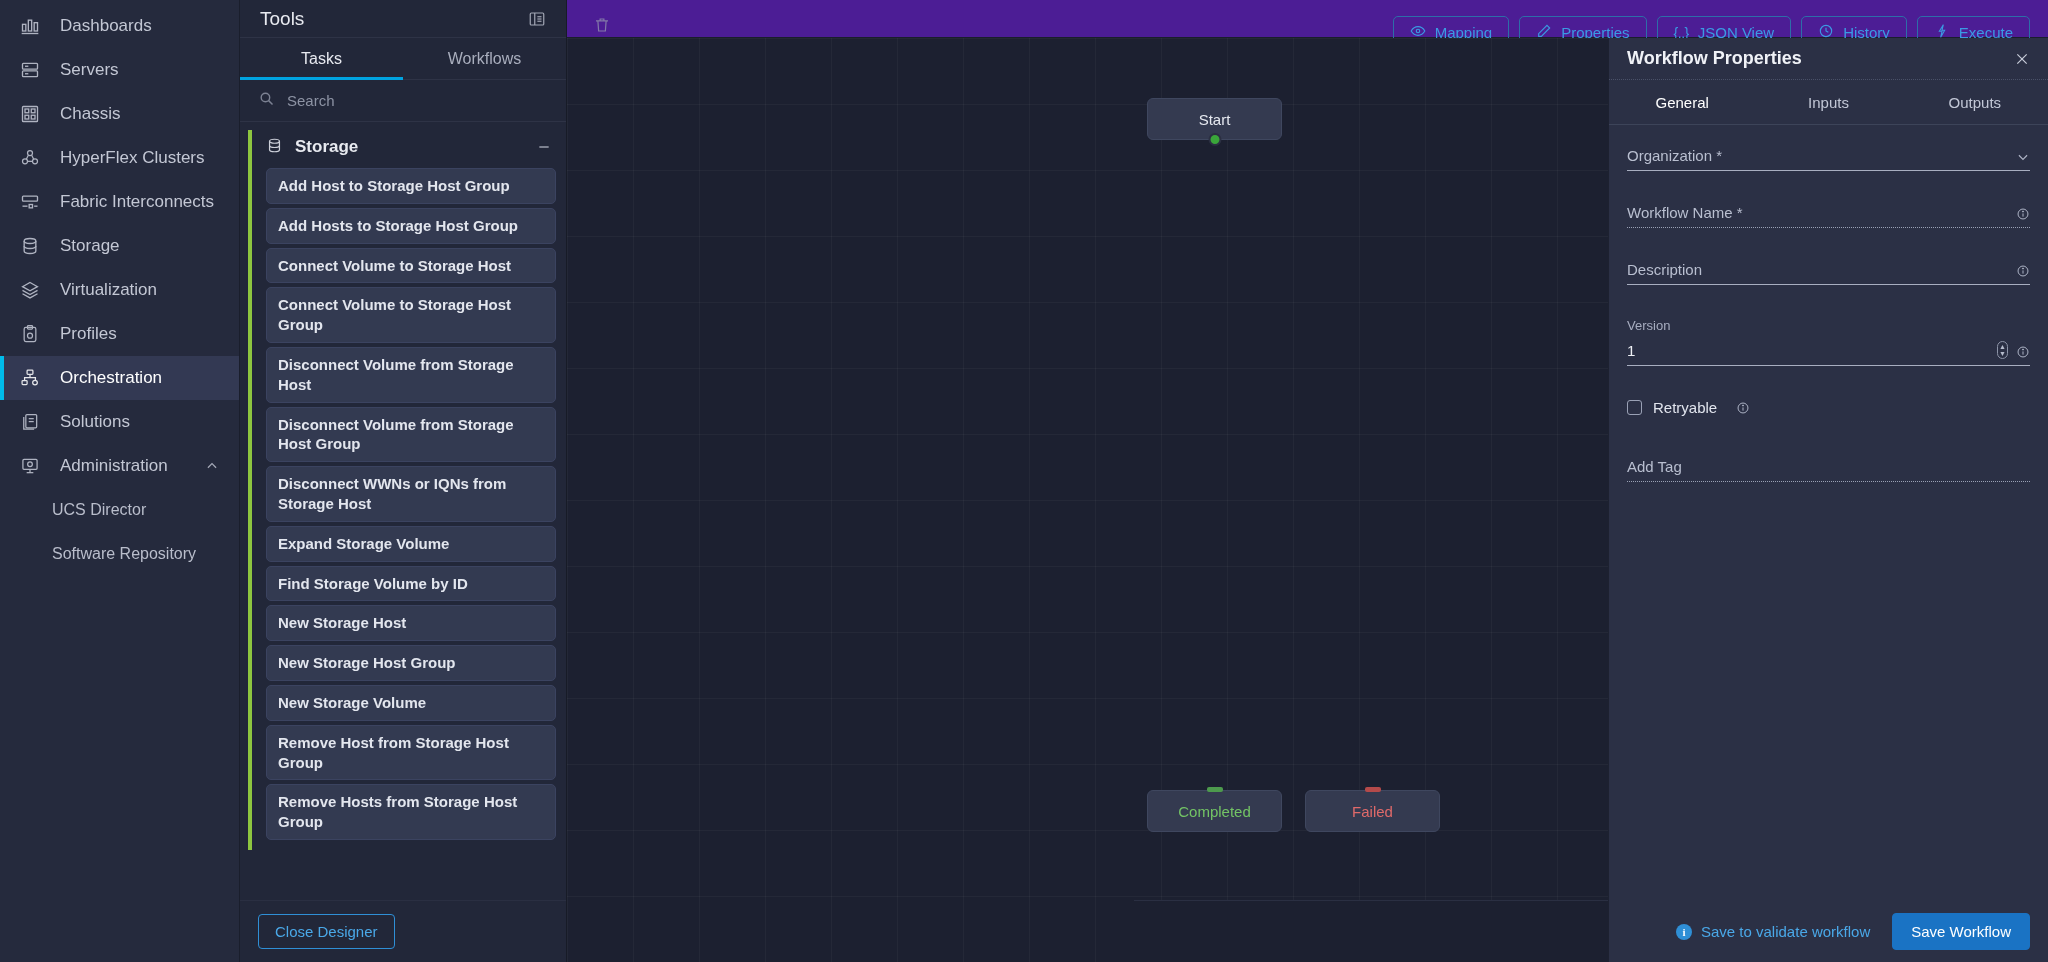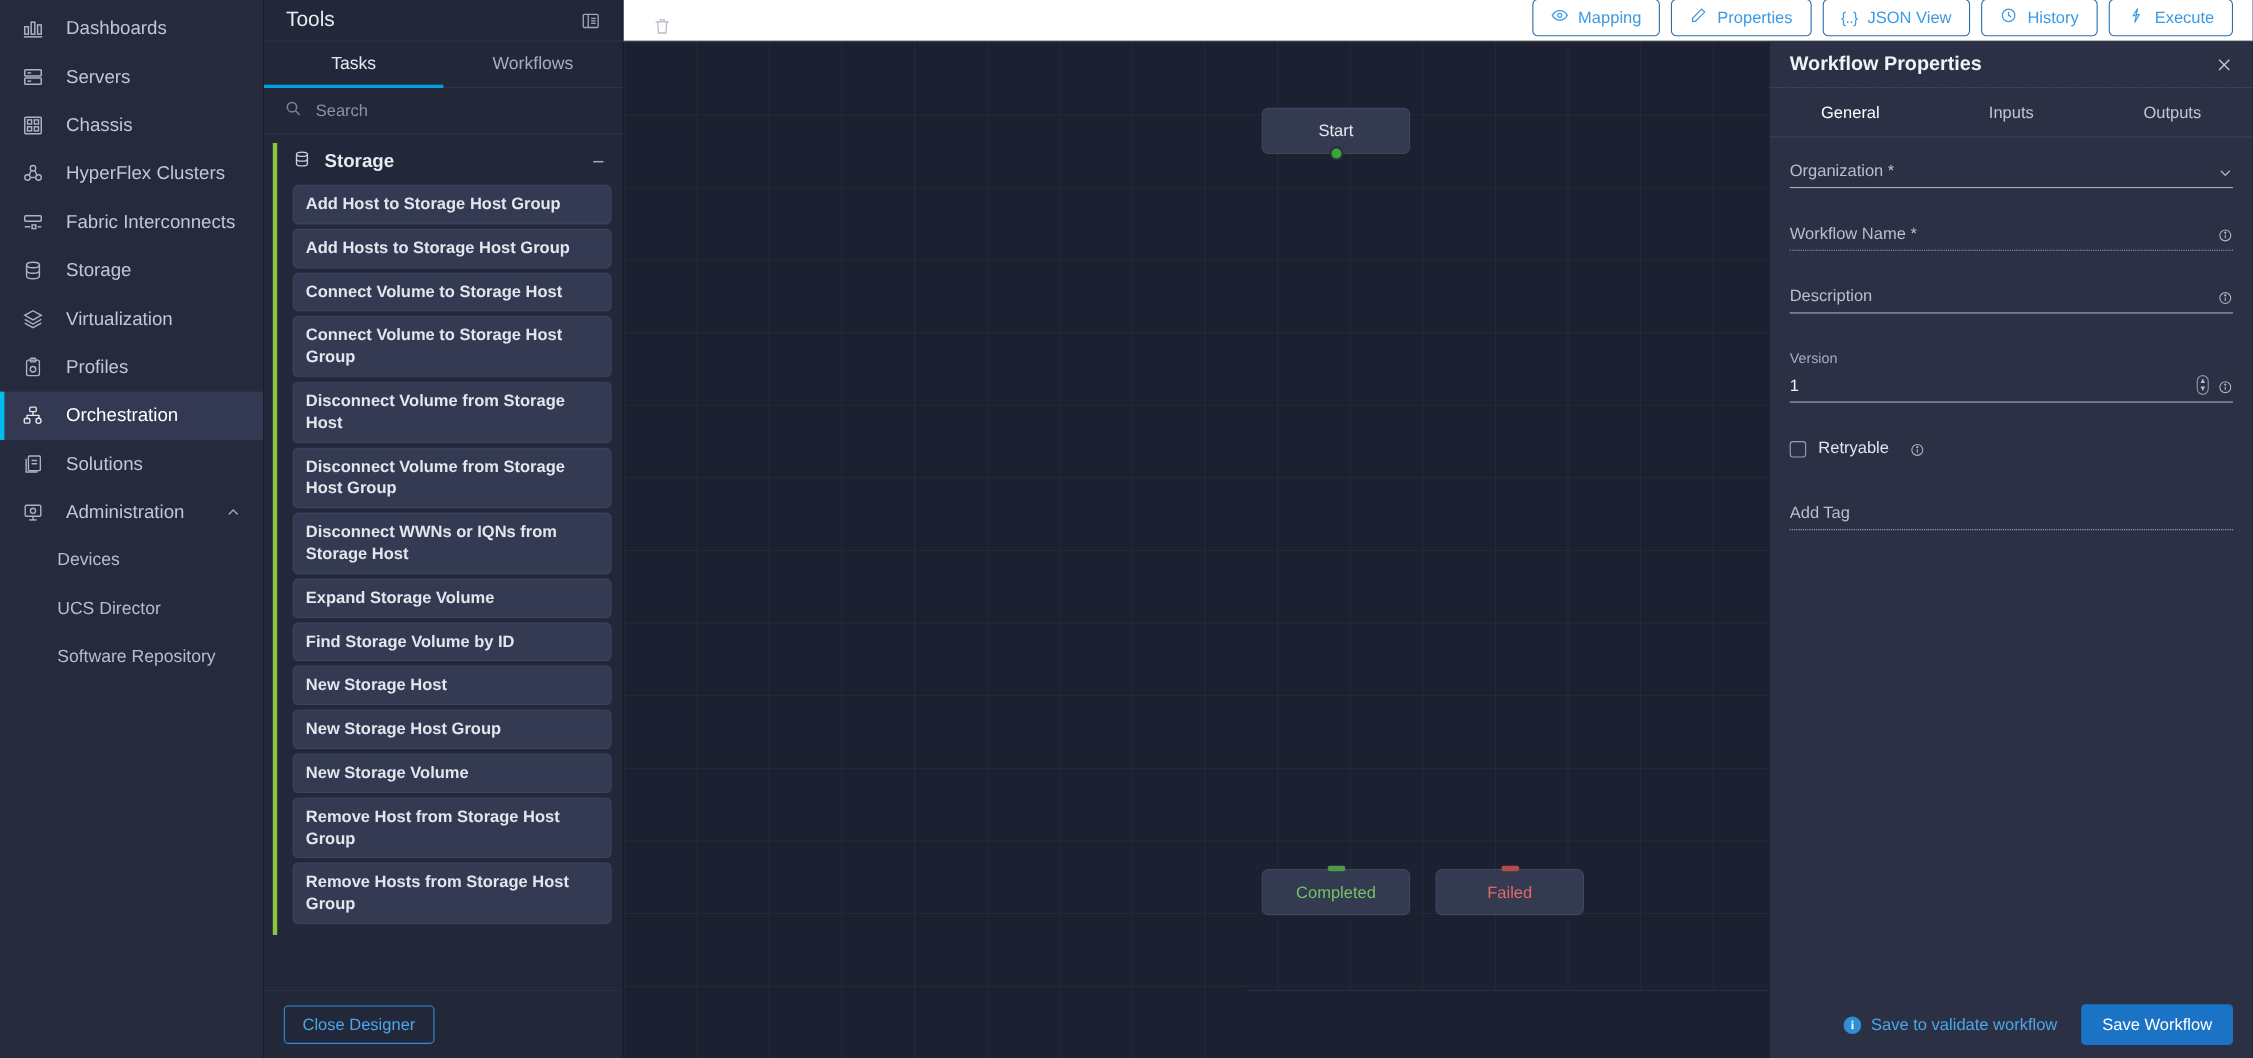--- a/index.html
+++ b/index.html
@@ -127,22 +127,22 @@
     padding: 8px 16px; font-size: 15px; cursor: pointer;
     font-family: "Liberation Sans", sans-serif;
   }
 
   
   .main {
     flex: 1; display: flex; flex-direction: column;
     position: relative; background: #1c2030; min-width: 0;
   }
   .toolbar {
-    height: 38px; display: flex; align-items: flex-end;
-    padding: 4px 14px; background: #ffffff;
+    height: 38px; display: flex; align-items: flex-start;
+    padding: 16px 14px; background: #4c1d95;
     border-bottom: 1px solid #1a1e2c;
   }
   .trash { cursor: pointer; opacity: .7; margin-left: 12px; }
   .trash svg { width: 18px; height: 18px; display: block; }
   .toolbar-actions { margin-left: auto; display: flex; gap: 10px; padding-right: 4px; }
   .tb-btn {
     display: flex; align-items: center; gap: 9px;
     border: 1px solid #2d6ea8; border-radius: 5px;
     background: transparent; color: #3b9ae3;
     padding: 6px 16px; font-size: 15px; cursor: pointer;
@@ -242,21 +242,21 @@
   .info-ic, .chev-ic { margin-left: 8px; color: #aeb4c6; flex-shrink: 0; }
   .info-ic svg, .chev-ic svg { width: 14px; height: 14px; display: block; }
   .spinner {
     width: 11px; height: 18px; border: 1px solid #8d94a8;
     border-radius: 6px; display: flex; flex-direction: column;
     align-items: center; justify-content: center; gap: 1px;
     margin-left: 6px; flex-shrink: 0; cursor: pointer;
   }
   .spinner span { font-size: 7px; line-height: 6px; color: #b6bccd; }
 
-  .check-row { display: flex; align-items: flex-end; gap: 11px; margin: 6px 0 42px 0; }
+  .check-row { display: flex; align-items: center; gap: 11px; margin: 6px 0 42px 0; }
   .checkbox {
     width: 15px; height: 15px; border: 1px solid #9aa1b5;
     border-radius: 3px; cursor: pointer; background: transparent;
   }
   .check-label { font-size: 15px; color: #e2e5ee; }
 
   .props-footer {
     height: 62px; display: flex; align-items: center; justify-content: flex-end;
     gap: 12px; padding-right: 18px;
     border-top: 1px solid #3a405700;
@@ -422,23 +422,20 @@
         </svg>
       </span>
       <span class="nav-label">Administration</span>
       <span class="nav-chevron">
         <svg viewBox="0 0 24 24" fill="none" stroke="#c3c7d4" stroke-width="2.2">
           <polyline points="5,15 12,8 19,15"></polyline>
         </svg>
       </span>
     </div>
 
-    <div class="nav-sub">
-      <span>Devices</span>
-    </div>
     <div class="nav-sub">
       <span>UCS Director</span>
     </div>
     <div class="nav-sub">
       <span>Software Repository</span>
     </div>
   </nav>
 
   <aside class="tools">
     <div class="tools-head">

